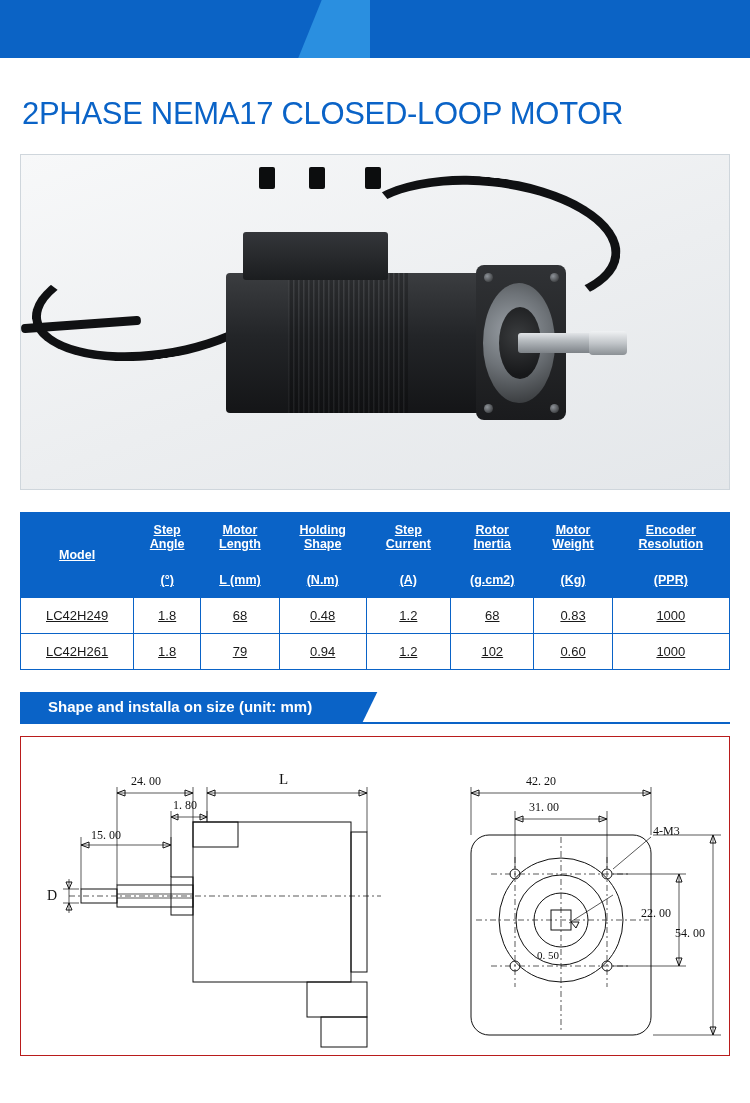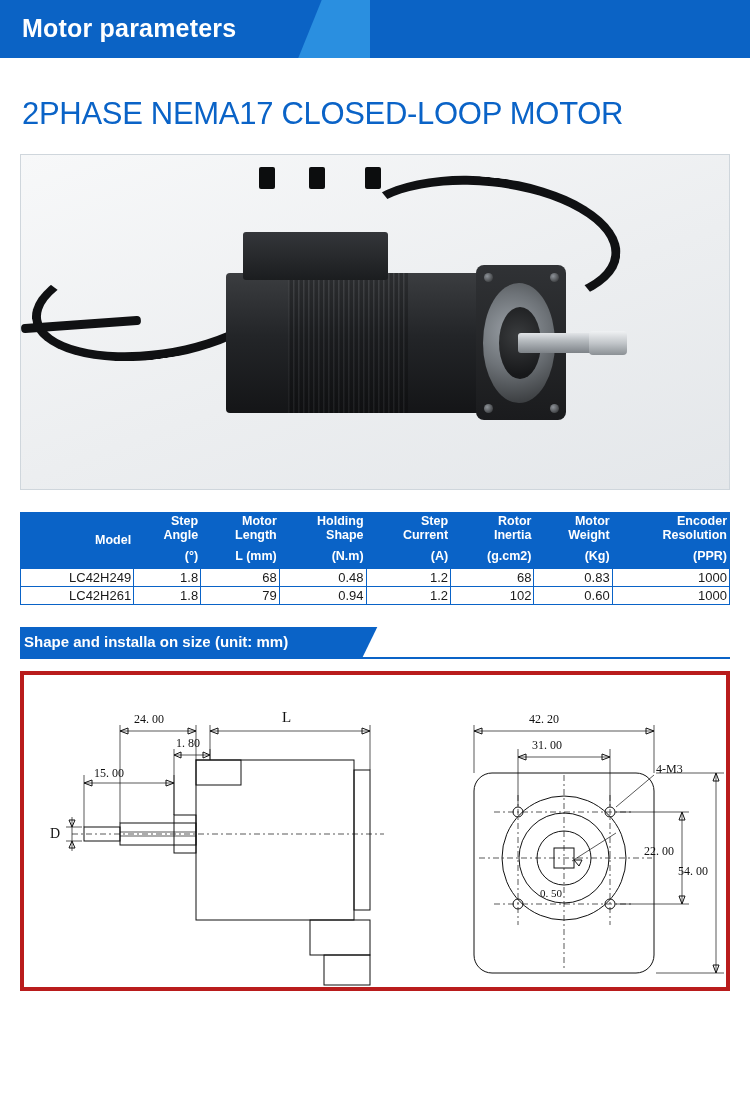--- a/index.html
+++ b/index.html
@@ -201,22 +201,23 @@
 
   
   .spec-table {
     margin: 22px 20px 0 20px;
     width: 710px;
     border-collapse: collapse;
     font-size: 12.5px;
   }
   .spec-table th, .spec-table td {
     border: 1px solid #0a63c7;
-    text-align: right;
-    padding: 1px 2px;
+    text-align: center;
+    padding: 10px 2px;
+    text-decoration: underline;
   }
   .spec-table thead th {
     background: #0a63c7;
     color: #ffffff;
     font-weight: bold;
     line-height: 1.15;
     height: 24px;
   }
   .spec-table thead th.model-cell {
     vertical-align: middle;
@@ -247,39 +248,39 @@
   }
   .section-bar .sb-white {
     position: absolute;
     top: 0; bottom: 0;
     left: 380px;
     right: 0;
     background: #ffffff;
   }
   .section-bar .sb-label {
     position: absolute;
-    left: 4px;
+    left: 28px;
     top: 6px;
     color: #ffffff;
     font-size: 15px;
     font-weight: bold;
     z-index: 2;
   }
   .section-underline {
     margin: 0 20px;
     height: 2px;
     background: #0a63c7;
   }
 
   
   .drawing-frame {
     position: relative;
     margin: 12px 20px 0 20px;
     height: 320px;
-    border: 4px solid #b91c1c;
+    border: 1px solid #b91c1c;
     background: #ffffff;
   }
   .drawing-frame svg { display: block; }
 
   .dim-text {
     font-family: "Liberation Serif", serif;
     font-size: 12px;
     fill: #111;
   }
   .dim-text-sm {
@@ -291,21 +292,20 @@
   .ln-thin { stroke: #111; stroke-width: 0.7; fill: none; }
   .ln-dash { stroke: #111; stroke-width: 0.7; fill: none; stroke-dasharray: 6 3 2 3; }
 </style>
 </head>
 <body>
 
 <div class="top-banner">
   <div class="stripe-dark"></div>
   <div class="stripe-light"></div>
   <div class="stripe-dark2"></div>
-  <div class="banner-title">Motor parameters</div>
 </div>
 
 <div class="product-title">2PHASE NEMA17 CLOSED-LOOP MOTOR</div>
 
 <div class="photo-frame">
   <div class="photo-bg"></div>
   <div class="cable-a"></div>
   <div class="cable-b"></div>
   <div class="cable-tail"></div>
   <div class="motor-body"></div>

